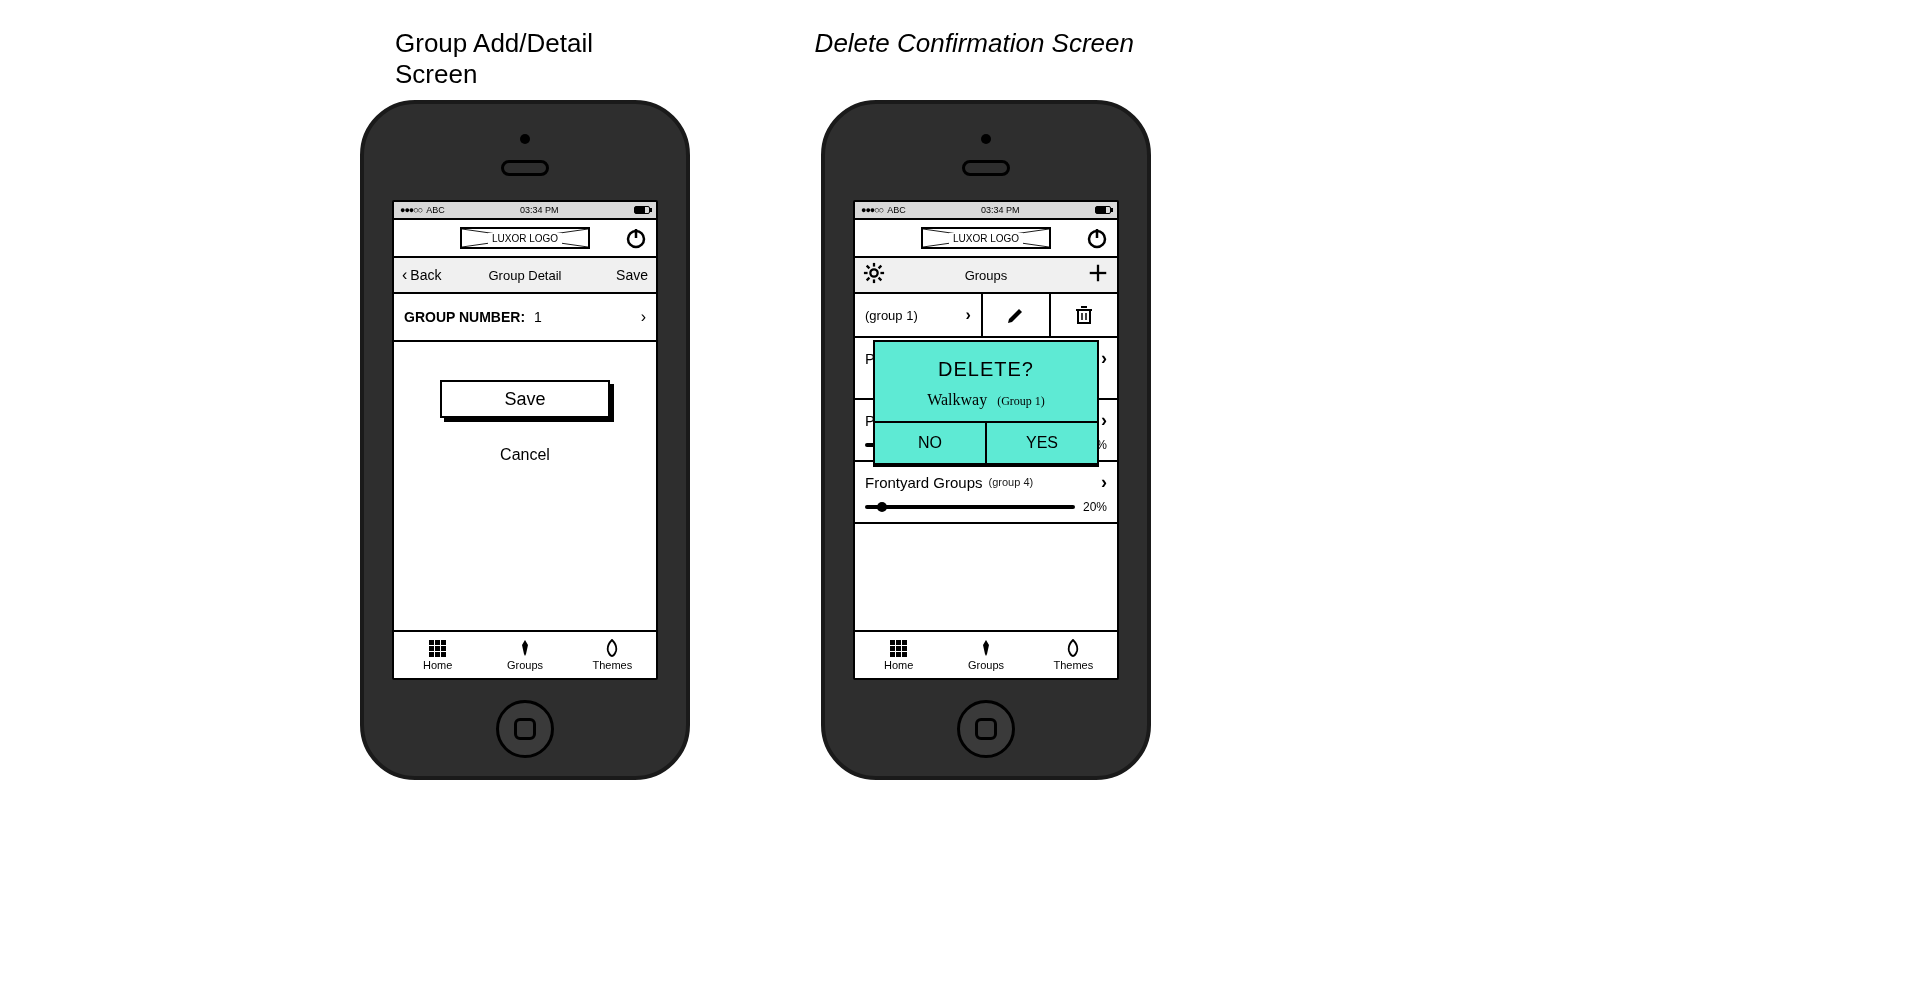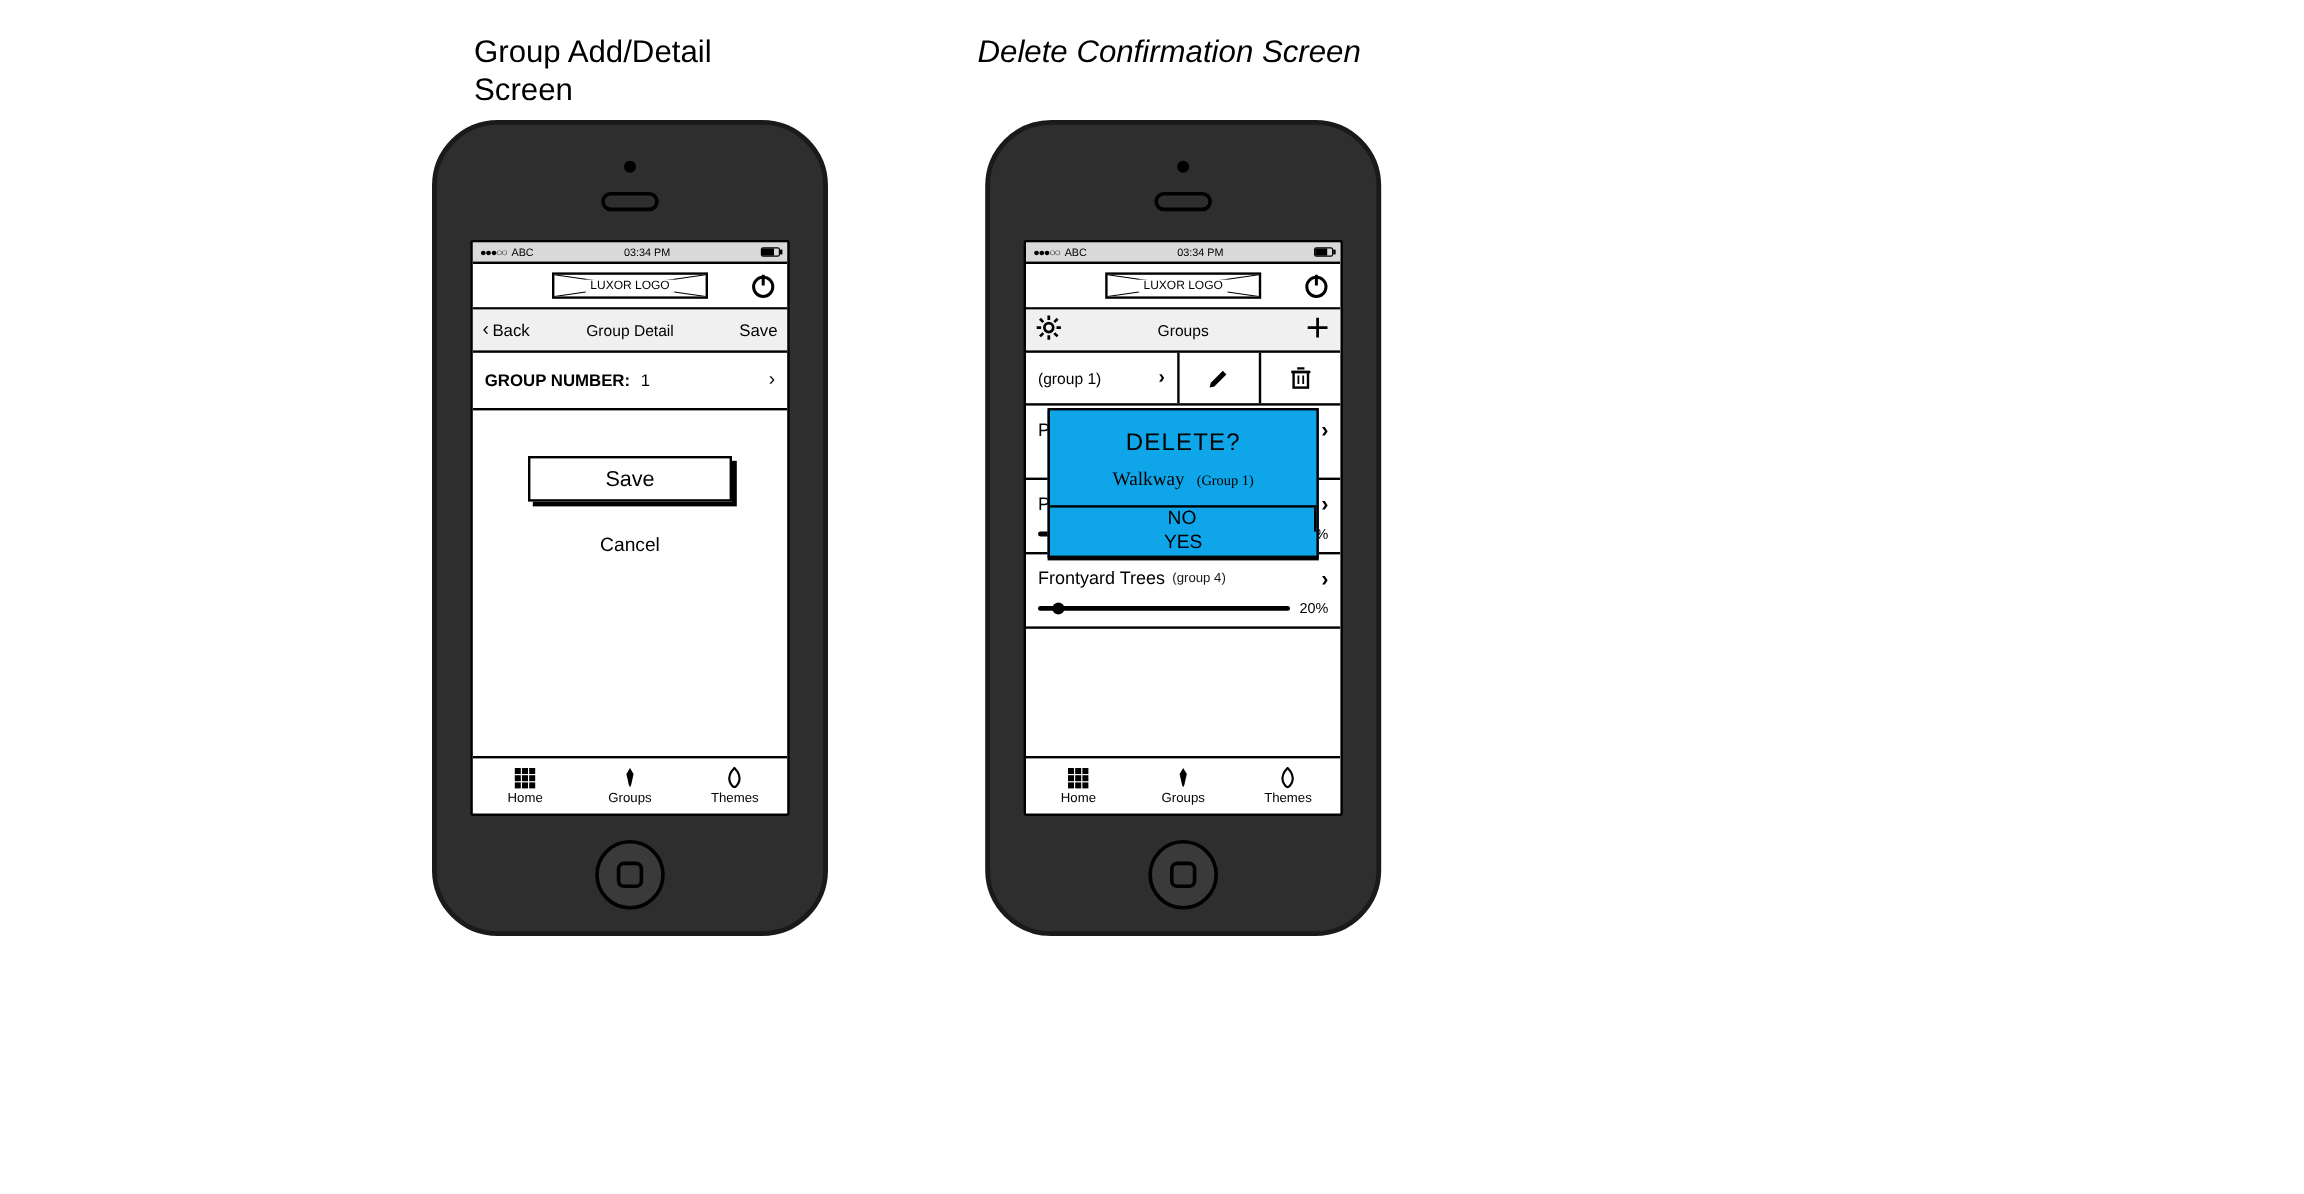--- a/index.html
+++ b/index.html
@@ -135,29 +135,29 @@
     border-right:2px solid #000;
   }
   .action-cells > div:last-child { border-right:none; }
   .cell-groupname { flex:1.6; padding:0 10px; justify-content:flex-start !important; gap:8px; font-size:13px; }
   .cell-edit, .cell-trash { flex:1; }
   .cell-groupname .chev-r { margin-left:auto; font-size:16px; font-weight:bold; }
 
   
   .dialog {
     position:absolute; left:18px; right:18px; top:46px;
-    background:#0ea5e9; border:2px solid #000;
+    background:#5eead4; border:2px solid #000;
     box-shadow:0 2px 0 #000;
     z-index:5;
   }
   .dialog-body { padding:16px 10px 12px; text-align:center; }
   .dialog-title { font-size:20px; letter-spacing:1px; }
   .dialog-sub { margin-top:10px; font-size:16px;font-family:Liberation Serif, serif; }
   .dialog-sub .dgroup { font-size:12px; margin-left:6px; }
-  .dialog-btns { display:flex; border-top:2px solid #000; height:42px;flex-direction:column; }
+  .dialog-btns { display:flex; border-top:2px solid #000; height:42px; }
   .dialog-btns > div {
     flex:1; display:flex; align-items:center; justify-content:center;
     font-size:16px;
   }
   .dialog-btns > div:first-child { border-right:2px solid #000; }
 
   
   .tabbar {
     height:48px; border-top:2px solid #000; display:flex;
   }
@@ -358,21 +358,21 @@
         </div>
         <div class="slider-line">
           <div class="slider">
               <div class="knob" style="left:8%"></div>
             </div>
           <span class="slider-pct">20%</span>
         </div>
       </div>
       <div class="group-row">
         <div class="group-head">
-          <span class="group-name">Frontyard Trees</span>
+          <span class="group-name">Frontyard Groups</span>
           <span class="group-sub">(group 4)</span>
           <span class="group-chev">›</span>
         </div>
         <div class="slider-line">
           <div class="slider">
               <div class="knob" style="left:8%"></div>
             </div>
           <span class="slider-pct">20%</span>
         </div>
       </div>

